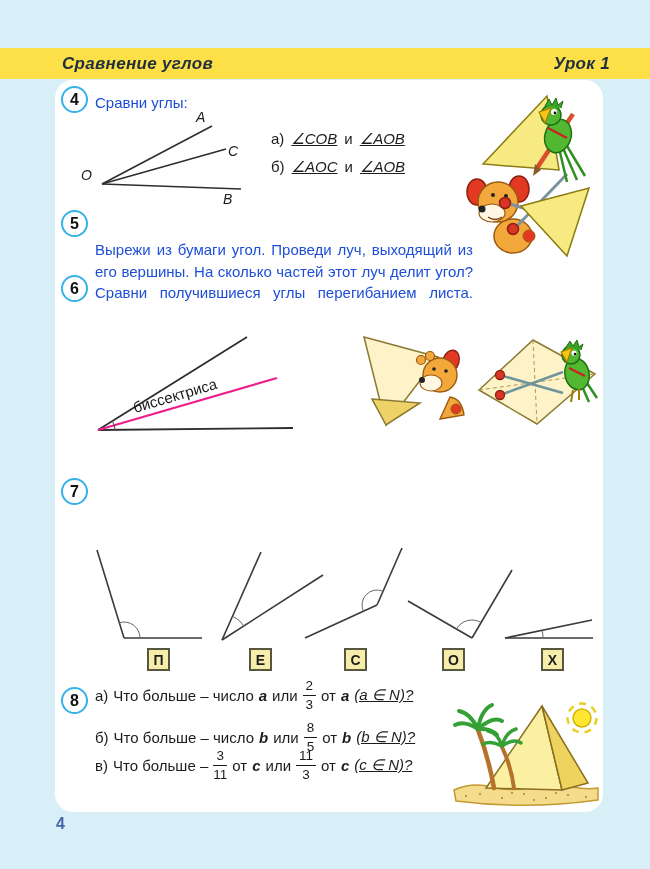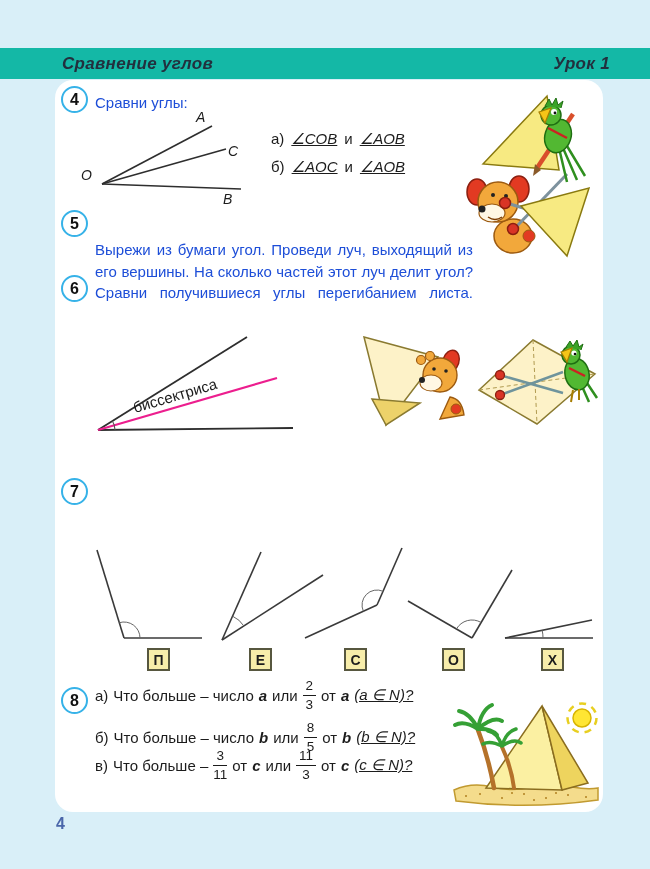--- a/index.html
+++ b/index.html
@@ -1,19 +1,19 @@
 <!DOCTYPE html>
 <html><head>
 <meta charset="utf-8">
 <style>
   * { margin:0; padding:0; box-sizing:border-box; }
   html,body { background:#cfe9f4; }
   body { font-family:"Liberation Sans", sans-serif; }
   .page { position:relative; width:650px; height:869px; background:#d9eff8; overflow:hidden; }
-  .band { position:absolute; left:0; top:48px; width:650px; height:31px; background:#14b8a6;
+  .band { position:absolute; left:0; top:48px; width:650px; height:31px; background:#fde047;
           display:flex; align-items:center; justify-content:space-between; padding:0 40px 0 62px; }
   .band .ttl { font-size:17px; font-weight:bold; font-style:italic; color:#22303e; letter-spacing:.3px; }
   .card { position:absolute; left:55px; top:80px; width:548px; height:732px; background:#ffffff; border-radius:18px; }
   .abs { position:absolute; }
   .cnum { width:27px; height:27px; border:2px solid #36b2e8; border-radius:50%; background:#fff;
           display:flex; align-items:center; justify-content:center;
           font-size:16px; font-weight:bold; color:#111; }
   .txt { font-size:15px; line-height:21.5px; color:#1d4ed8; text-align:justify; }
   .txt.lastj { text-align-last:justify;margin-top:31px; }
   .txt b { font-weight:bold; }

